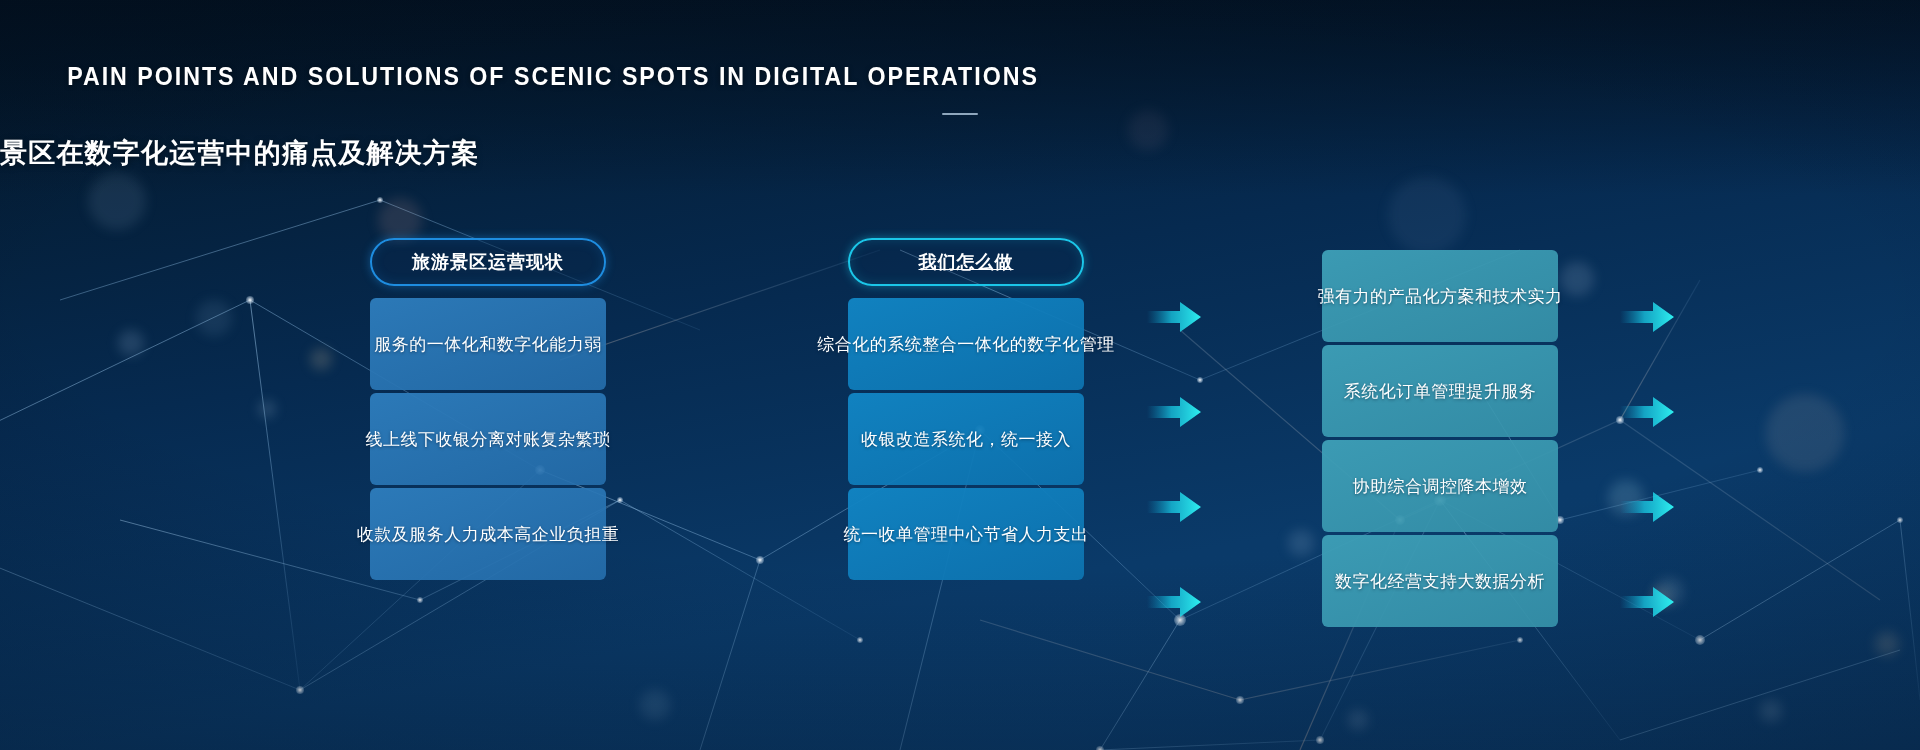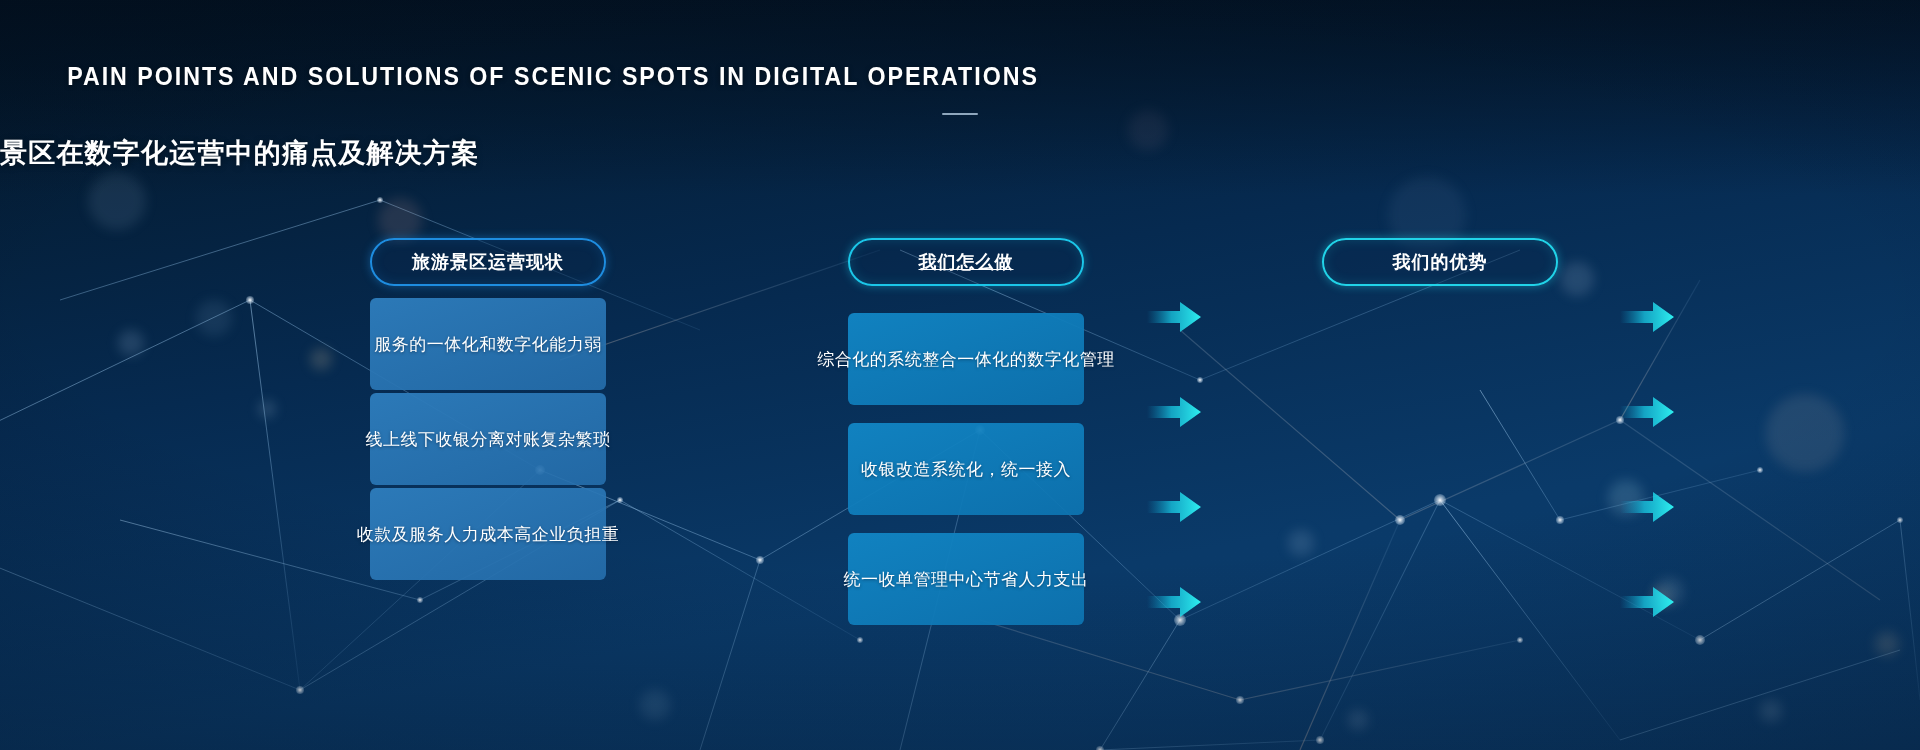--- a/index.html
+++ b/index.html
@@ -67,21 +67,21 @@
   .col-2 .pill{ border-color:#21d3e8; box-shadow:0 0 10px rgba(33,211,232,.45), inset 0 0 12px rgba(33,211,232,.18); }
 
   .cards{ margin-top:12px; display:flex; flex-direction:column; gap:3px; }
   .card{
     height:92px; border-radius:6px;
     display:flex; flex-direction:row; align-items:center; justify-content:center;
     color:#ffffff; font-size:17px; line-height:25px; letter-spacing:.5px;
     text-shadow:0 1px 3px rgba(0,20,40,.5);
   }
   .col-0 .card{ background:linear-gradient(160deg, rgba(46,126,190,.94) 0%, rgba(37,110,172,.90) 100%); }
-  .col-1 .card{ background:linear-gradient(160deg, rgba(17,133,196,.96) 0%, rgba(13,116,177,.93) 100%);margin-top:15px; }
+  .col-1 .card{ background:linear-gradient(160deg, rgba(17,133,196,.96) 0%, rgba(13,116,177,.93) 100%); }
   .col-2 .card{ background:linear-gradient(160deg, rgba(62,160,184,.95) 0%, rgba(54,146,170,.92) 100%); }
   .card .ln{ display:block; white-space:nowrap; }
 
   
   .arrow{ position:absolute; width:54px; height:34px; }
   .arrow svg{ display:block; width:54px; height:34px; }
   .arrow-col-a{ left:1147px; }
   .arrow-col-b{ left:1620px; }
 
   
@@ -218,21 +218,38 @@
         <span class="ln">系统化，统一接入</span>
       </div>
       <div class="card">
         <span class="ln">统一收单管理中心</span>
         <span class="ln">节省人力支出</span>
       </div>
     </div>
   </div>
 
   <div class="col col-2">
-    <div class="pill">我们的优势</div>
+    <div class="cards">
+      <div class="card">
+        <span class="ln">强有力的产品化方案</span>
+        <span class="ln">和技术实力</span>
+      </div>
+      <div class="card">
+        <span class="ln">系统化订单管理</span>
+        <span class="ln">提升服务</span>
+      </div>
+      <div class="card">
+        <span class="ln">协助综合调控</span>
+        <span class="ln">降本增效</span>
+      </div>
+      <div class="card">
+        <span class="ln">数字化经营支持</span>
+        <span class="ln">大数据分析</span>
+      </div>
+    </div>
   </div>
 
   <div class="arrow arrow-col-a ar0">
     <svg viewBox="0 0 54 34">
         <defs>
           <linearGradient id="ag1" x1="0" y1="0" x2="1" y2="0">
       <stop offset="0%" stop-color="#0a9fd0" stop-opacity="0"></stop>
             <stop offset="45%" stop-color="#18c9e4" stop-opacity=".75"></stop>
             <stop offset="100%" stop-color="#2ef0f0" stop-opacity="1"></stop>
           </linearGradient>

